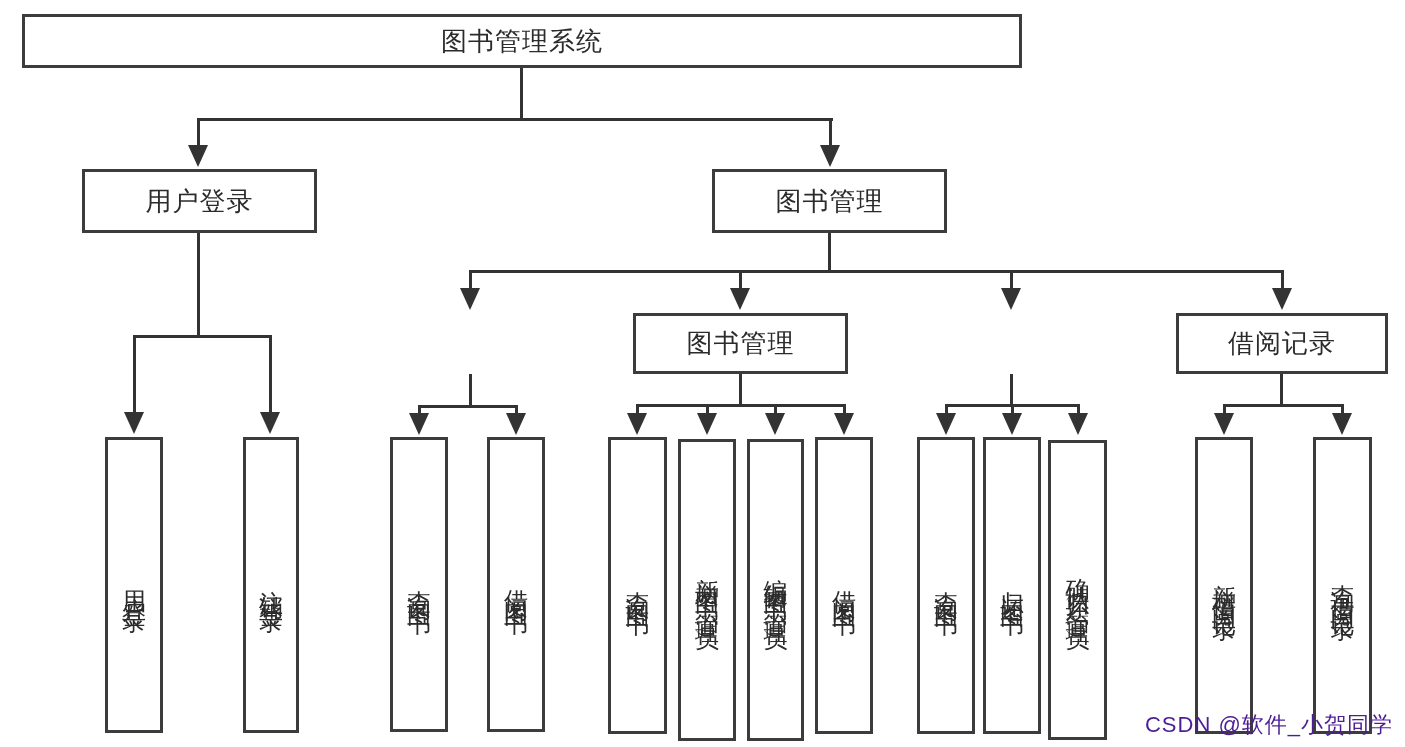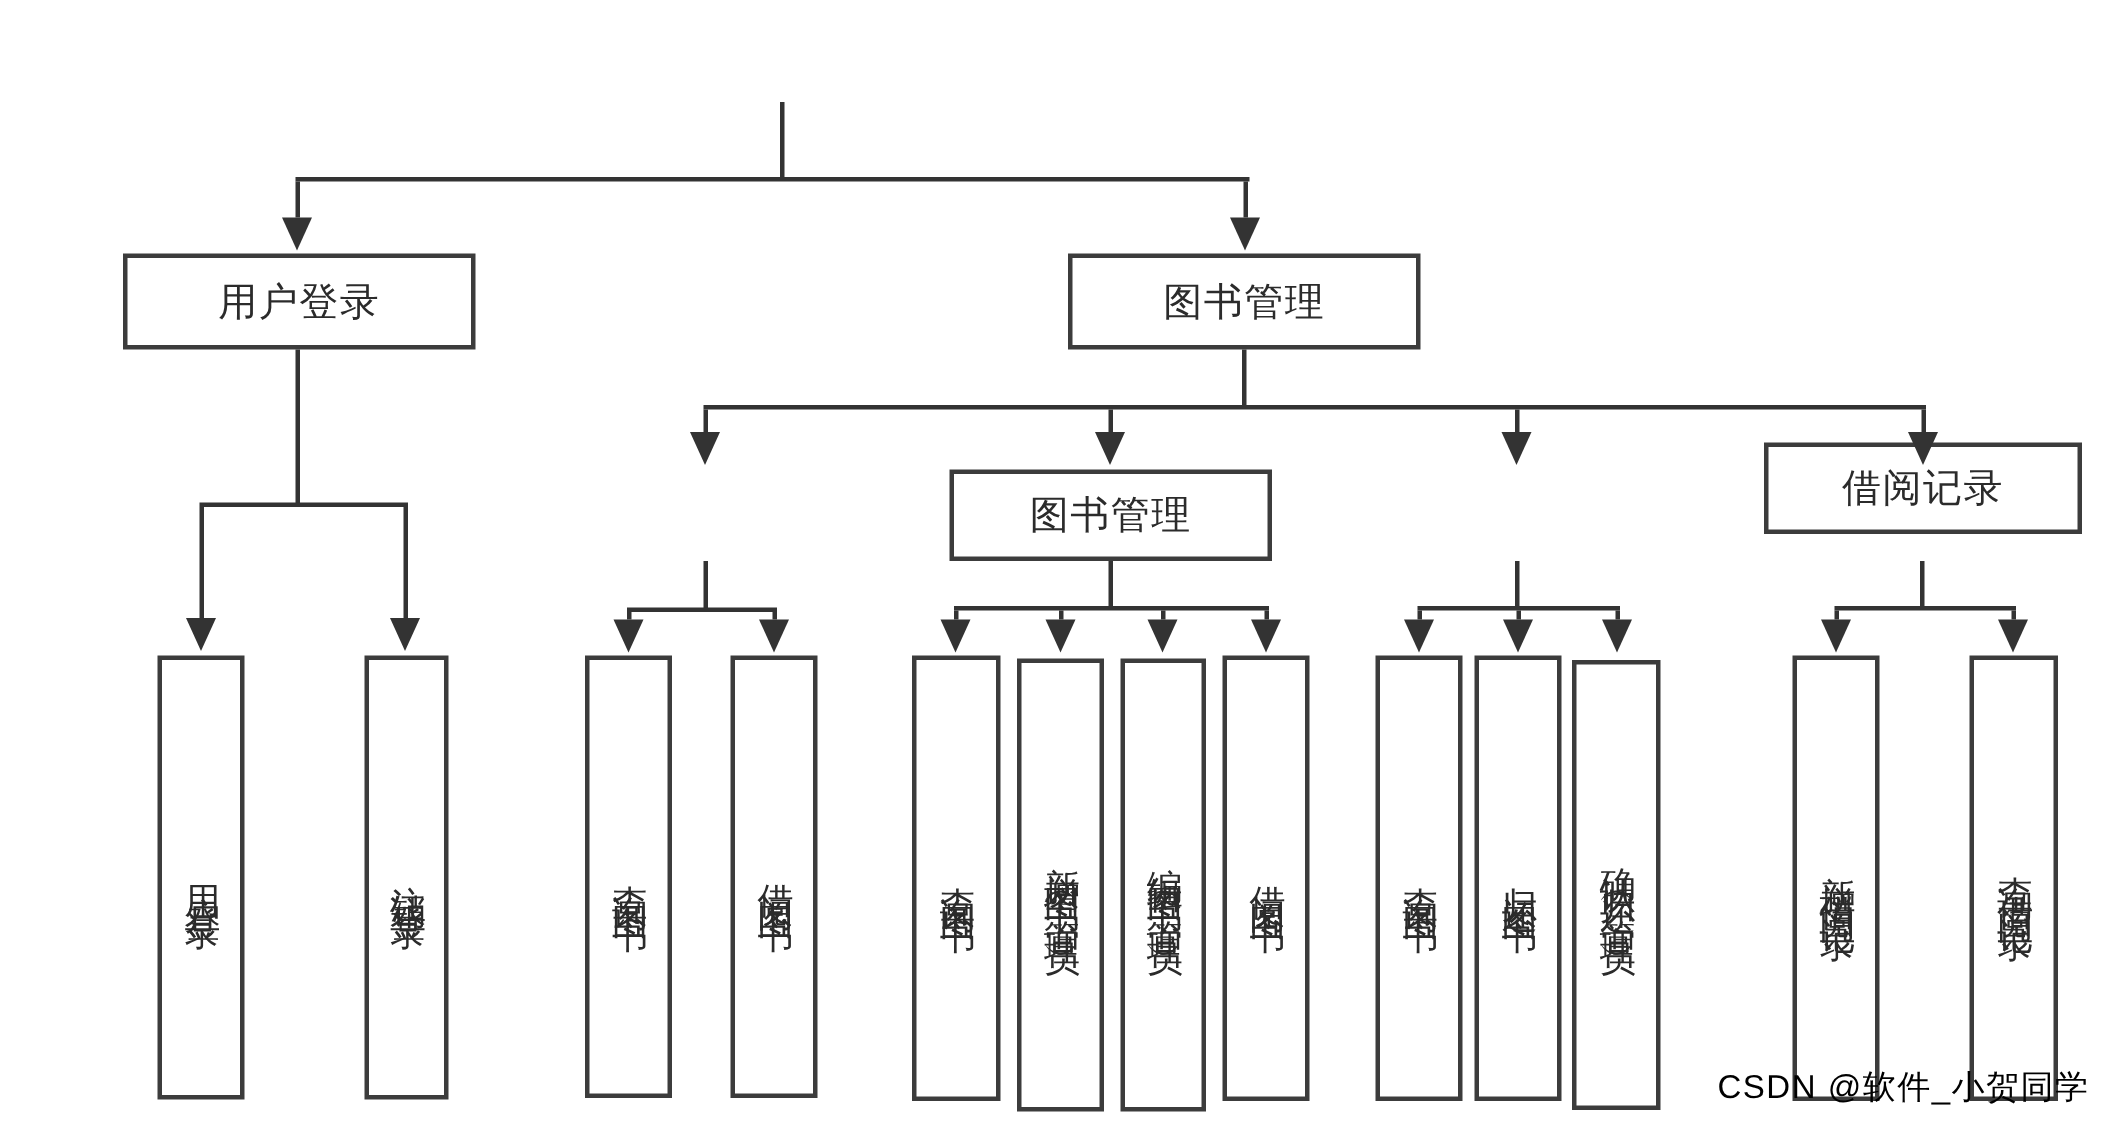--- a/index.html
+++ b/index.html
@@ -17,40 +17,43 @@
     font-size:24px;letter-spacing:7px;color:#2b2b2b;line-height:1;
   }
   .line{position:absolute;background:#333333;}
   .tri{
     position:absolute;width:0;height:0;
     border-left:10px solid transparent;border-right:10px solid transparent;
     border-top:22px solid #333333;
   }
   .watermark{
     position:absolute;right:12px;top:710px;font-size:22px;letter-spacing:1px;
-    color:#000000;white-space:nowrap;z-index:5;
+    color:#4c1d95;white-space:nowrap;z-index:5;
   }
 </style>
 </head>
 <body>
 
 <div class="stage">
 
+  <div class="box hbox" style="left:22px;top:14px;width:1000px;height:54px">
+    <span>图书管理系统</span>
+  </div>
 
   <div class="box hbox" style="left:82px;top:169px;width:235px;height:64px">
     <span>用户登录</span>
   </div>
   <div class="box hbox" style="left:712px;top:169px;width:235px;height:64px">
     <span>图书管理</span>
   </div>
 
   <div class="box hbox" style="left:633px;top:313px;width:215px;height:61px">
     <span>图书管理</span>
   </div>
-  <div class="box hbox" style="left:1176px;top:295px;width:212px;height:61px">
+  <div class="box hbox" style="left:1176px;top:313px;width:212px;height:61px">
     <span>借阅记录</span>
   </div>
 
   <div class="box leaf" style="left:105px;top:437px;width:58px;height:296px">
     <span>用户登录</span>
   </div>
   <div class="box leaf" style="left:243px;top:437px;width:56px;height:296px">
     <span>注销登录</span>
   </div>
 

